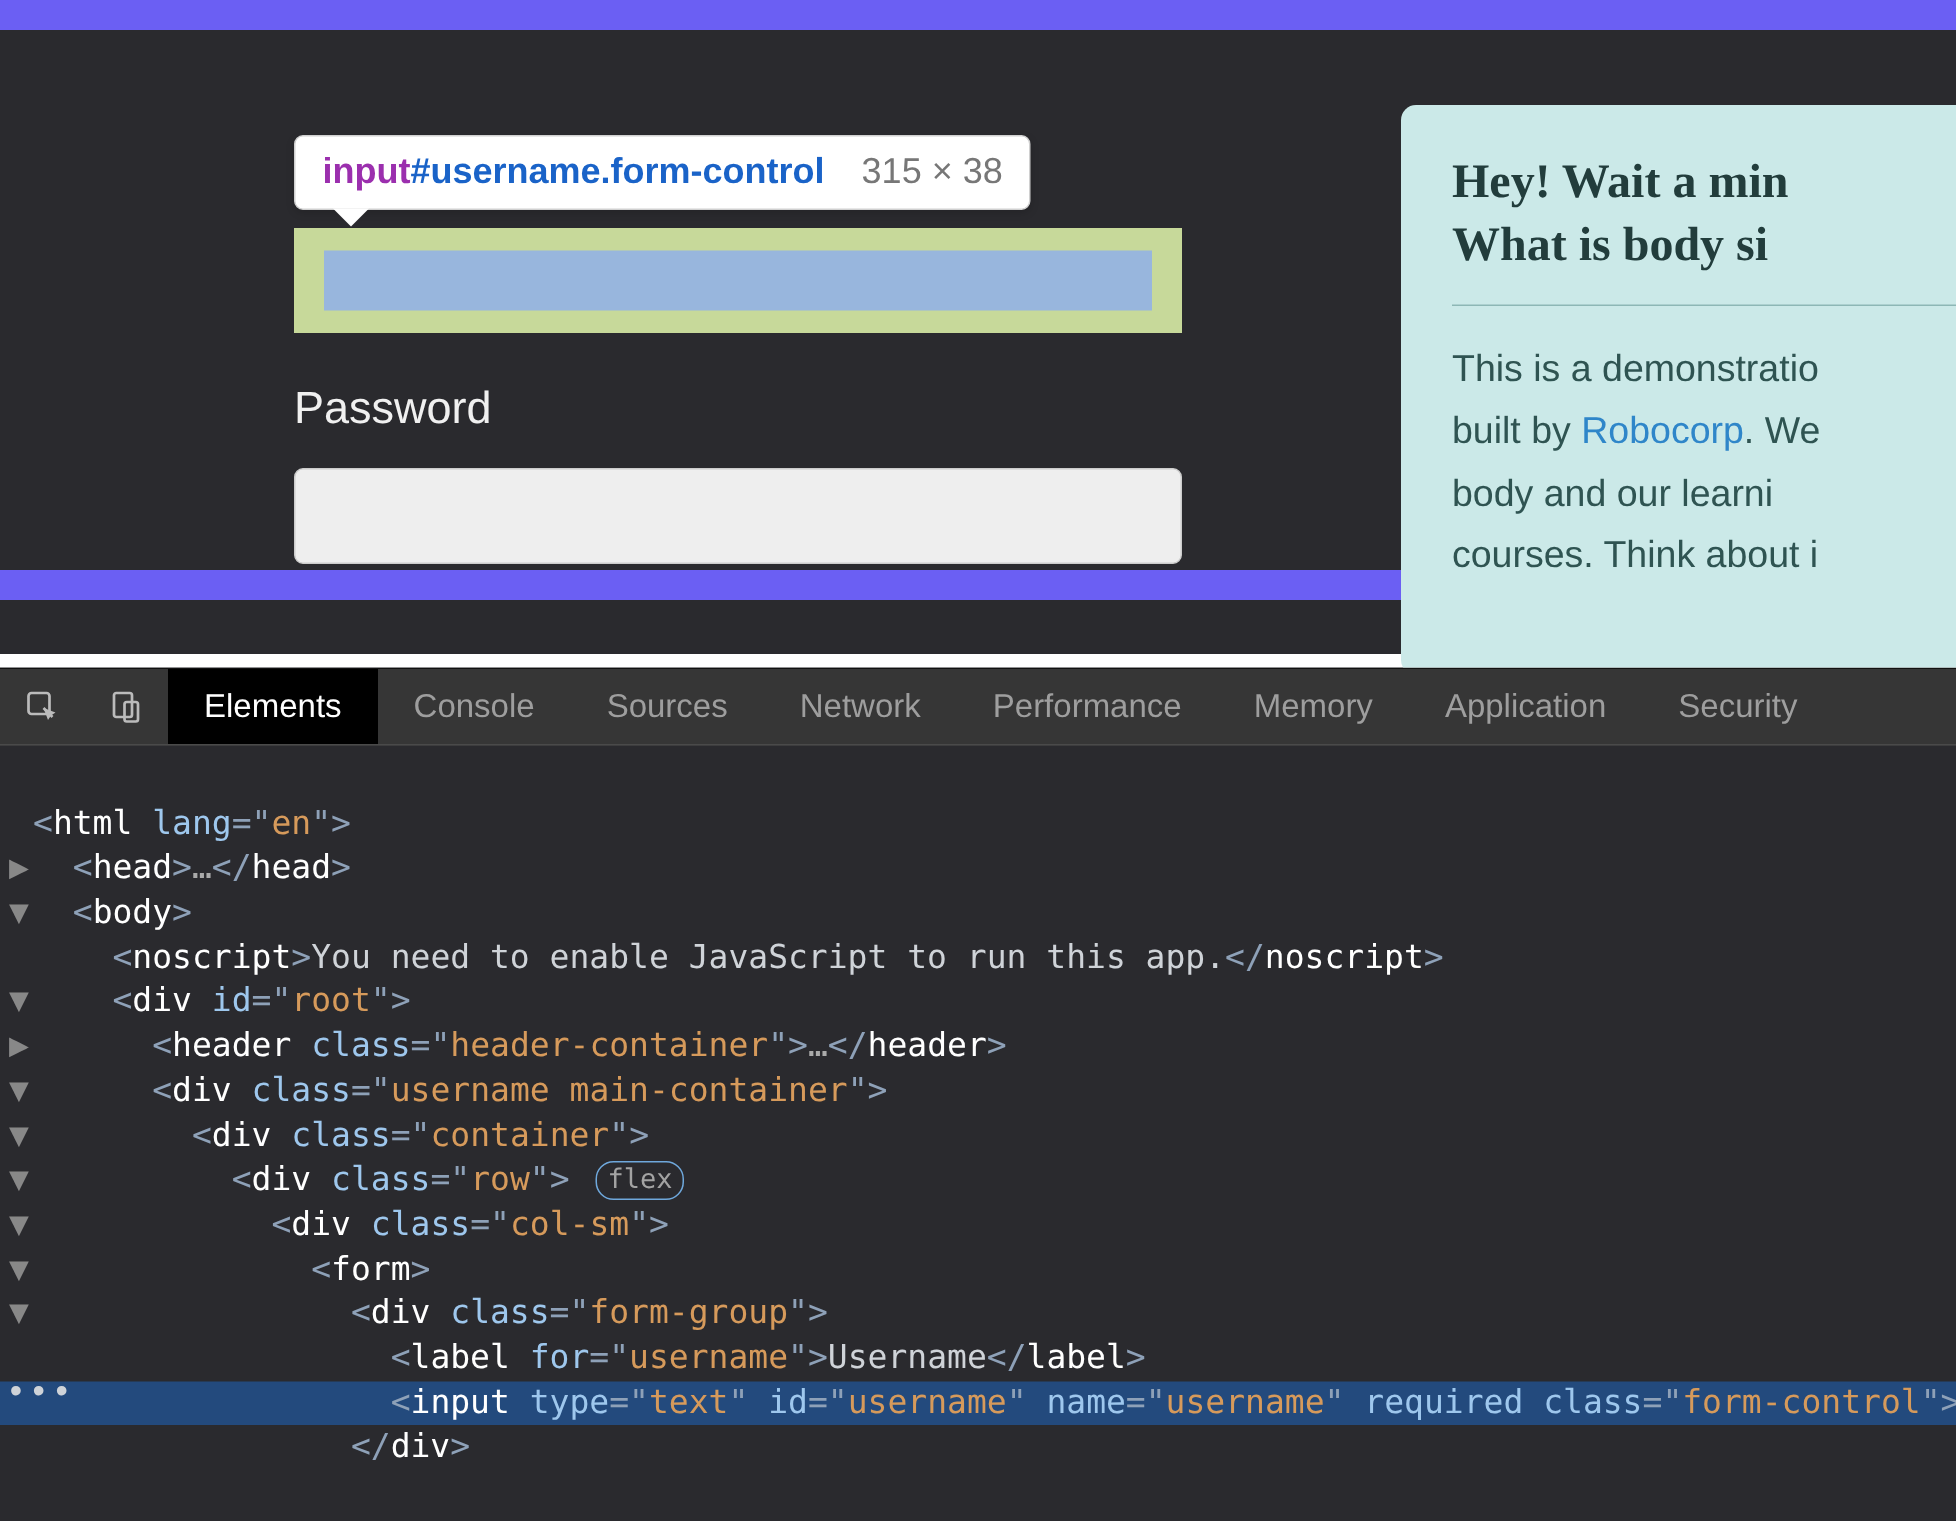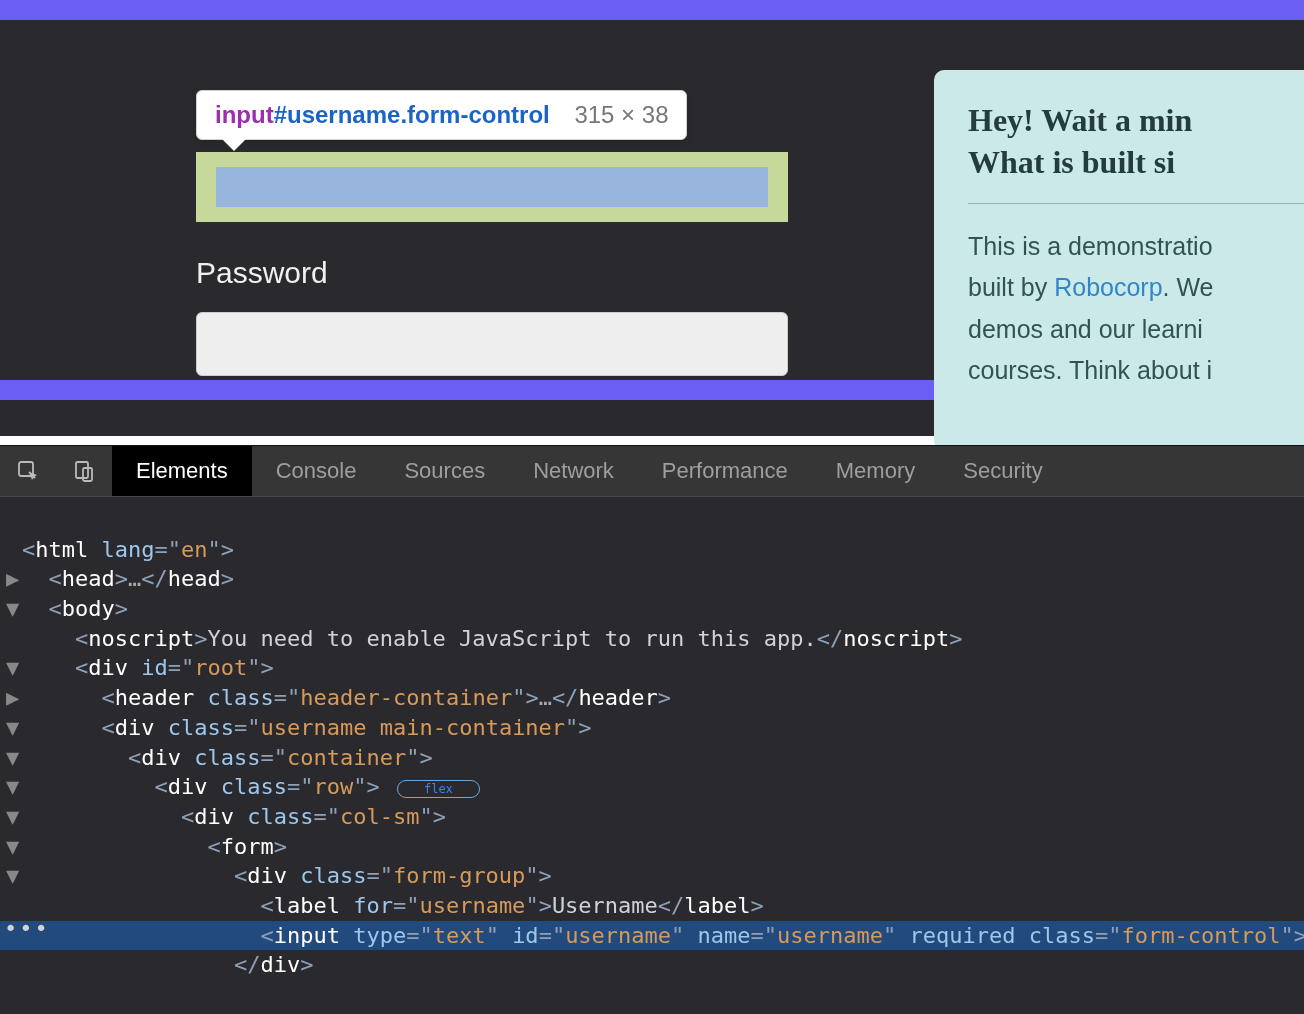--- a/index.html
+++ b/index.html
@@ -216,21 +216,21 @@
 .dom-line.expanded::before { content: "▼"; color:#888; display:inline-block; width:16px; margin-left:-20px; }
 .dom-line.collapsed::before{ content: "▶"; color:#888; display:inline-block; width:16px; margin-left:-20px; }
 .dom-line.none::before     { content: " "; display:inline-block; width:16px; margin-left:-20px; }
 
 .dom-line .ellipsis { color:#aaa; }
 .tok-punc  { color:#8ea1b8; }
 .tok-tag   { color:#ffffff;text-align:center; }   
 .tok-attr  { color:#9ec7ed; }
 .tok-val   { color:#d69a5b; }   
 .tok-text  { color:#cfd3d8;margin-top:41px; }
-.tok-flex  { display:inline-block; border:1px solid #6fa8dc; border-radius:12px; padding:0 26px; font-size:12px; color:#3b82f6; vertical-align:1px; margin-left:4px;}
+.tok-flex  { display:inline-block; border:1px solid #6fa8dc; border-radius:12px; padding:0 7px; font-size:18px; color:#a3a3a3; vertical-align:1px; margin-left:4px;}
 .selected-row {
   background: #234a7d;
   display: block;
   margin-left: -26px;
   padding-left: 26px;
 }
 .ellipsis-gutter {
   position:absolute; left:4px; bottom:70px; color:#cfd3d8; letter-spacing:2px;
 }
 </style>
@@ -258,27 +258,27 @@
 
   <div class="footer-hint">
 
     <div class="psst">Psst… You can login using "maria" as user na…</div>
     <div class="copyright">Copyright © 2020 Roboco</div>
   </div>
 
   <div class="info-card">
     <h2>
       <span>Hey! Wait a min</span><br>
-      <span>What is built si</span>
+      <span>What is body si</span>
     </h2>
     <hr>
     <p>
       <span>This is a demonstratio</span><br>
       <span>built by </span><a href="#">Robocorp</a><span>. We</span><br>
-      <span>demos and our learni</span><br>
+      <span>body and our learni</span><br>
       <span>courses. Think about i</span>
     </p>
   </div>
 </div>
 
 <div class="devtools">
   <div class="dt-tabs">
     <div class="dt-icon-btn">
       <svg width="24" height="24" viewBox="0 0 24 24" fill="none" stroke="currentColor" stroke-width="1.8">
           <rect x="3" y="3" width="14" height="14" rx="2"></rect>
@@ -292,20 +292,21 @@
           <rect x="11" y="9" width="9" height="13" rx="1.5"></rect>
         </svg>
     </div>
     <div id="tabs-host" style="display: flex;">
         <div class="dt-tab active">Elements</div>
         <div class="dt-tab">Console</div>
         <div class="dt-tab">Sources</div>
         <div class="dt-tab">Network</div>
         <div class="dt-tab">Performance</div>
         <div class="dt-tab">Memory</div>
+        <div class="dt-tab">Application</div>
         <div class="dt-tab">Security</div>
       </div>
   </div>
 
   <div class="dom-tree" id="dom-tree">
     <span class="ellipsis-gutter">•••</span>
   <div class="dom-line none"><span class="tok-text"></span></div>
       <div class="dom-line none"><span class="tok-punc">&lt;</span><span class="tok-tag">html</span> <span class="tok-attr">lang</span><span class="tok-punc">=</span><span class="tok-punc">"</span><span class="tok-val">en</span><span class="tok-punc">"</span><span class="tok-punc">&gt;</span></div>
       <div class="dom-line collapsed">  <span class="tok-punc">&lt;</span><span class="tok-tag">head</span><span class="tok-punc">&gt;</span><span class="ellipsis">…</span><span class="tok-punc">&lt;/</span><span class="tok-tag">head</span><span class="tok-punc">&gt;</span></div>
       <div class="dom-line expanded">  <span class="tok-punc">&lt;</span><span class="tok-tag">body</span><span class="tok-punc">&gt;</span></div>

